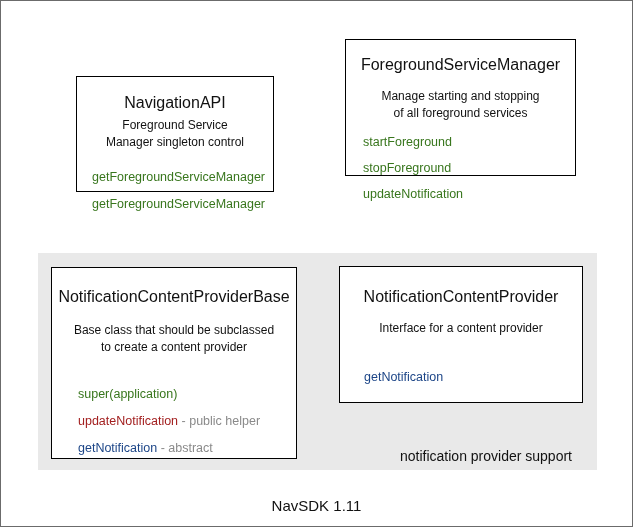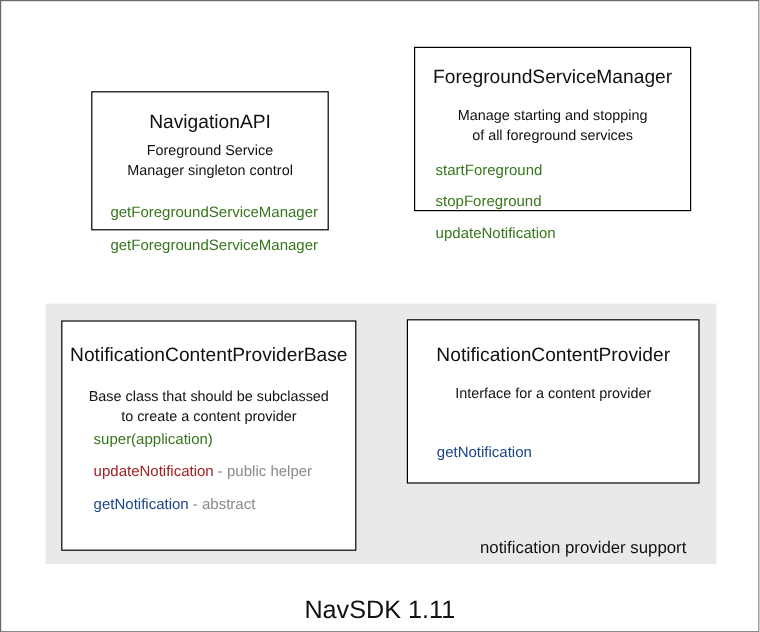--- a/index.html
+++ b/index.html
@@ -66,33 +66,33 @@
     position: absolute;
     right: 25px; bottom: 6px;
     font-size: 14px;
     color: #111111;
     white-space: nowrap;
   }
 
   
   .box-ncpb { left: 13px; top: 14px; width: 246px; height: 192px; padding-top: 20px; }
   .box-ncpb .box-desc { margin-top: 16px; }
-  .box-ncpb .methods { margin-top: 4px; padding-left: 26px; }
+  .box-ncpb .methods { margin-top: 32px; padding-left: 26px; }
   .box-ncpb .method-line { margin-bottom: 14px; }
 
   
   .box-ncp { left: 301px; top: 13px; width: 244px; height: 137px; padding-top: 21px; }
   .box-ncp .box-desc { margin-top: 14px; }
   .box-ncp .methods { margin-top: 34px; padding-left: 24px; }
 
   .footer-label {
     position: absolute;
     left: 0; right: 0; top: 496px;
     text-align: center;
-    font-size: 21px;
+    font-size: 15px;
     color: #111111;
   }
 </style>
 </head>
 <body>
 
 <div class="frame">
 
   <div class="class-box box-nav">
     <div class="box-title">NavigationAPI</div>

